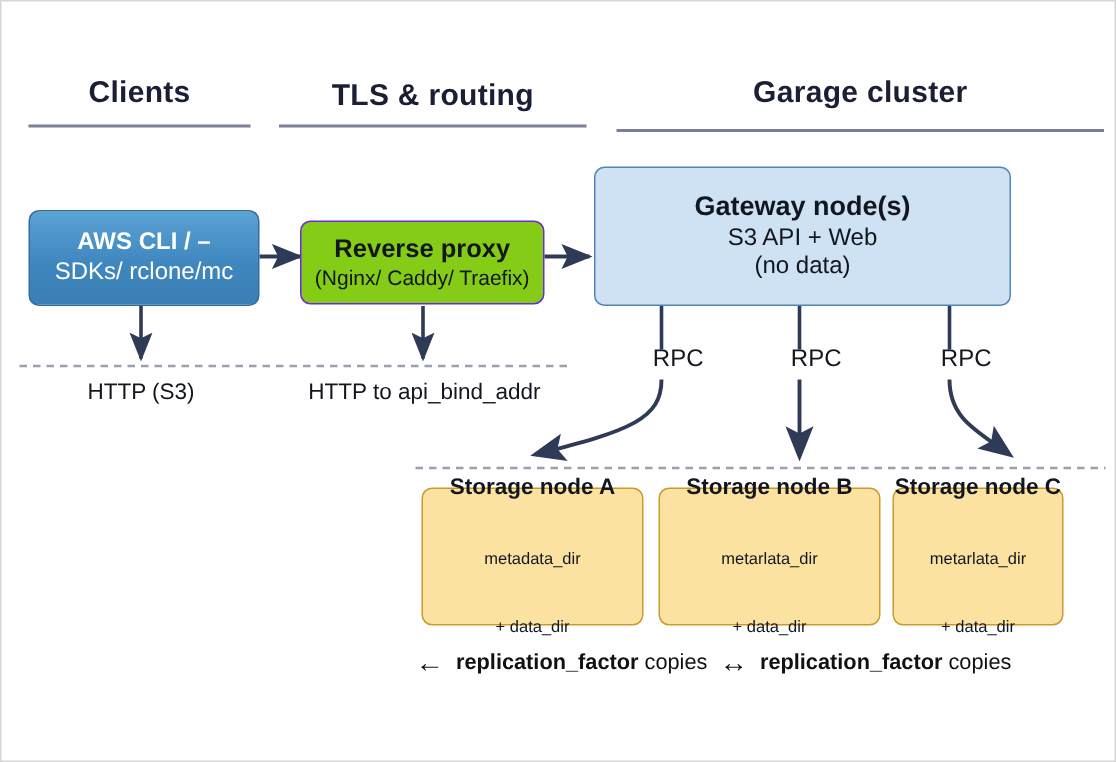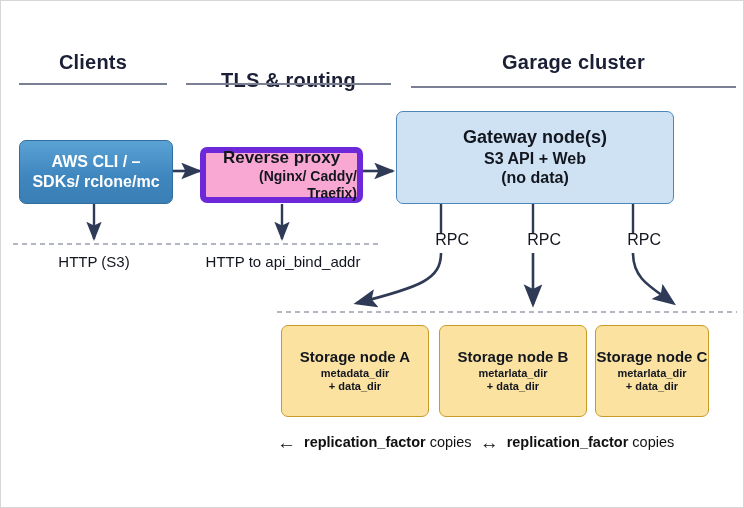--- a/index.html
+++ b/index.html
@@ -38,58 +38,59 @@
 
   
   .node {
     position: absolute;
     box-sizing: border-box;
     border-radius: 7px;
     display: flex;
     flex-direction: column;
     align-items: center;
     justify-content: center;
-    text-align: right;
+    text-align: center;
     line-height: 1.22;
   }
   .node .t1 { font-weight: bold; }
-  .node .t2, .node .t3 { font-weight: bold; }
+  .node .t2, .node .t3 { font-weight: normal; }
 
   
   .node-client {
     background: linear-gradient(180deg,#5ba3d4 0%, #3f87bf 55%, #3a7fb5 100%);
     border: 1px solid #2f6e9e;
     color: #ffffff;
     font-size: 16px;
   }
   .node-client .t1 { font-weight: bold; }
 
   
   .node-proxy {
-    background: #f9a8d4;
-    border: 6px solid #6d28d9;
+    background: #84cc16;
+    border: 1px solid #6d28d9;
     color: #13161f;
   }
   .node-proxy .t1 { font-size: 17px; font-weight: bold; }
   .node-proxy .t2 { font-size: 14px; }
 
   
   .node-gateway {
     background: #cfe2f3;
     border: 1px solid #4e86b8;
     color: #12161f;
   }
   .node-gateway .t1 { font-size: 18px; font-weight: bold; }
   .node-gateway .t2, .node-gateway .t3 { font-size: 16px; }
 
   
   .node-storage {
     background: #fbe2a0;
     border: 1px solid #c99b2a;
     color: #12161f;
+    gap: 32px;
   }
   .node-storage .t1 { font-size: 15px; font-weight: bold; }
   .node-storage .t2, .node-storage .t3 { font-size: 11px; }
 
   
   svg.wires {
     position: absolute;
     left: 0; top: 0;
     width: 744px;
     height: 508px;
@@ -131,21 +132,21 @@
   .arrow-gl { font-size: 19px; line-height: 1; font-weight: bold; }
 </style>
 </head>
 <body>
 
 <div id="canvas">
 
   <div class="col-head" style="left:18px; top:50px; width:148px;">Clients</div>
   <div class="col-rule" style="left:18px; top:82px; width:148px;"></div>
 
-  <div class="col-head" style="left:185px; top:68px; width:205px;">TLS &amp; routing</div>
+  <div class="col-head" style="left:185px; top:52px; width:205px;">TLS &amp; routing</div>
   <div class="col-rule" style="left:185px; top:82px; width:205px;"></div>
 
   <div class="col-head" style="left:410px; top:50px; width:325px;">Garage cluster</div>
   <div class="col-rule" style="left:410px; top:85px; width:325px;"></div>
 
   <svg class="wires" viewBox="0 0 744 508">
     <defs>
       <marker id="ah" markerWidth="9" markerHeight="9" refX="7.2" refY="3.2" orient="auto" markerUnits="strokeWidth">
         <path d="M0,0 L8,3.2 L0,6.4 L1.6,3.2 z" fill="#2e3a56"></path>
       </marker>

